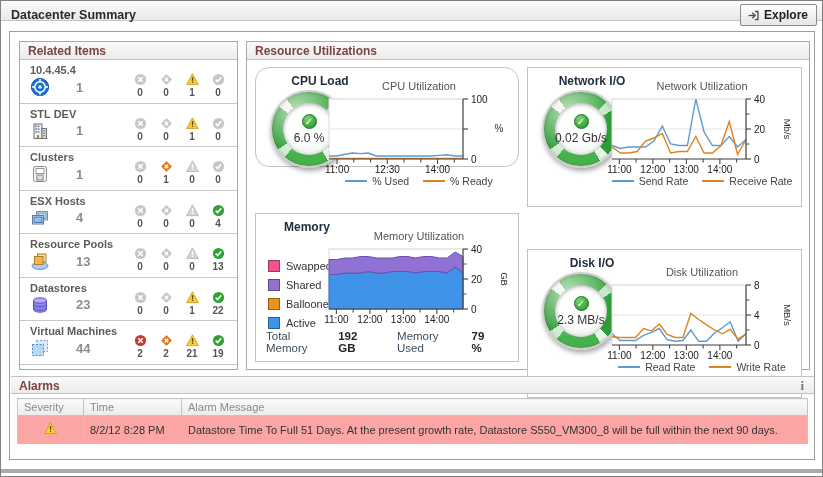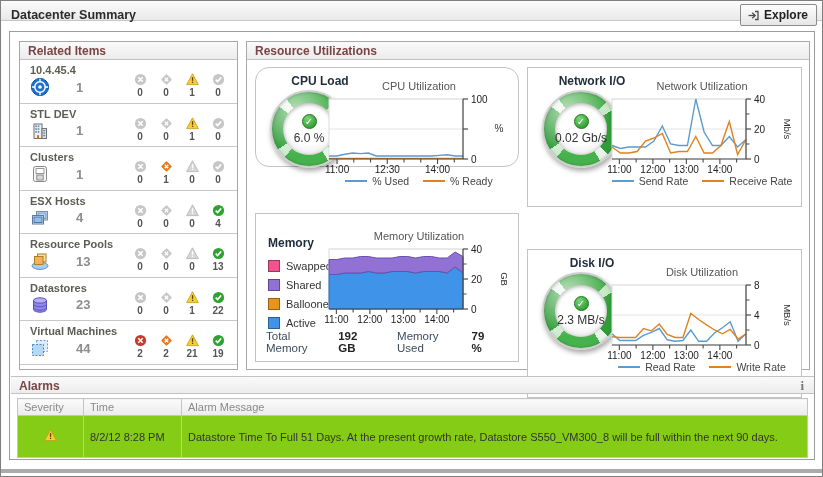--- a/index.html
+++ b/index.html
@@ -34,21 +34,21 @@
   .ri-iconcount { display:flex; align-items:center; margin-top:1px; }
   .ri-count { font-size:13px; font-weight:bold; color:#8d8d8d; margin-left:26px; }
   .ri-statuses { display:flex; align-items:center; }
   .ri-status { width:26px; display:flex; flex-direction:column; align-items:center; margin-top:6px; }
   .ri-status-count { font-size:10px; font-weight:bold; color:#555; margin-top:1px; }
 
   
   .quadrant { position:absolute; border:1px solid #c3c3c3; background:#fff; }
   .q-title { position:absolute; top:6px; left:8px; width:112px; text-align:center;
              font-size:12px; font-weight:bold; color:#1e2c3c; }
-  .q-title.mem { text-align:right; left:12px; width:auto;margin-top:16px; }
+  .q-title.mem { text-align:right; left:28px; width:auto; }
 
   .gauge { position:absolute; left:14px; top:22px; width:78px; height:78px; border-radius:50%;
            border:2px solid #cdcdcd; box-shadow:1px 3px 5px rgba(0,0,0,.35), inset 0 0 3px rgba(0,0,0,.25);
            background:
              radial-gradient(circle at 32% 26%, rgba(255,255,255,.65), rgba(255,255,255,0) 58%),
              conic-gradient(from -15deg, #3aa83f 0deg 58deg, #c3e6c3 58deg 74deg, #2f9c38 74deg 148deg,
                             #e8f4e8 148deg 164deg, #46b24c 164deg 236deg, #cfeacf 236deg 252deg,
                             #2f9c38 252deg 322deg, #e8f4e8 322deg 338deg, #3aa83f 338deg 360deg); }
   .gauge-inner { position:absolute; inset:11px; border-radius:50%;
                  background:radial-gradient(circle at 50% 32%, #ffffff 55%, #e2e2e2);
@@ -71,21 +71,21 @@
   .mem-legend .sq { width:12px; height:12px; border:1px solid rgba(0,0,0,.35); }
   .mem-footer { position:absolute; left:10px; bottom:7px; display:flex; align-items:baseline; font-size:11.5px; }
   .mem-footer .lbl { color:#3c4c5c; }
   .mem-footer .val { font-weight:bold; color:#222; margin-left:8px; }
   .mem-footer .lbl + .val { margin-right:22px; }
 
   
   .alarms-table { border-collapse:collapse; margin:4px 6px; width:791px; font-size:11px; }
   .alarms-table th { background:linear-gradient(#fbfbfb,#ebebeb); color:#8a8a8a; font-weight:normal;
                      text-align:left; border:1px solid #c4c4c4; padding:2px 6px; height:17px; }
-  .alarms-table td { border:1px solid #c4c4c4; padding:13px 6px; color:#333; background:#84cc16; }
+  .alarms-table td { border:1px solid #c4c4c4; padding:6px 6px; color:#333; background:#fca5a5; }
   .col-sev { width:66px; text-align:center; }
   .col-time { width:98px; white-space:nowrap; }
   .info-icon { position:absolute; right:10px; top:1px; font-family:"Liberation Serif",serif;
                font-weight:bold; font-size:13px; color:#777; cursor:pointer; }
   svg { display:block; }
 </style>
 </head>
 <body>
 
 <div class="window">

